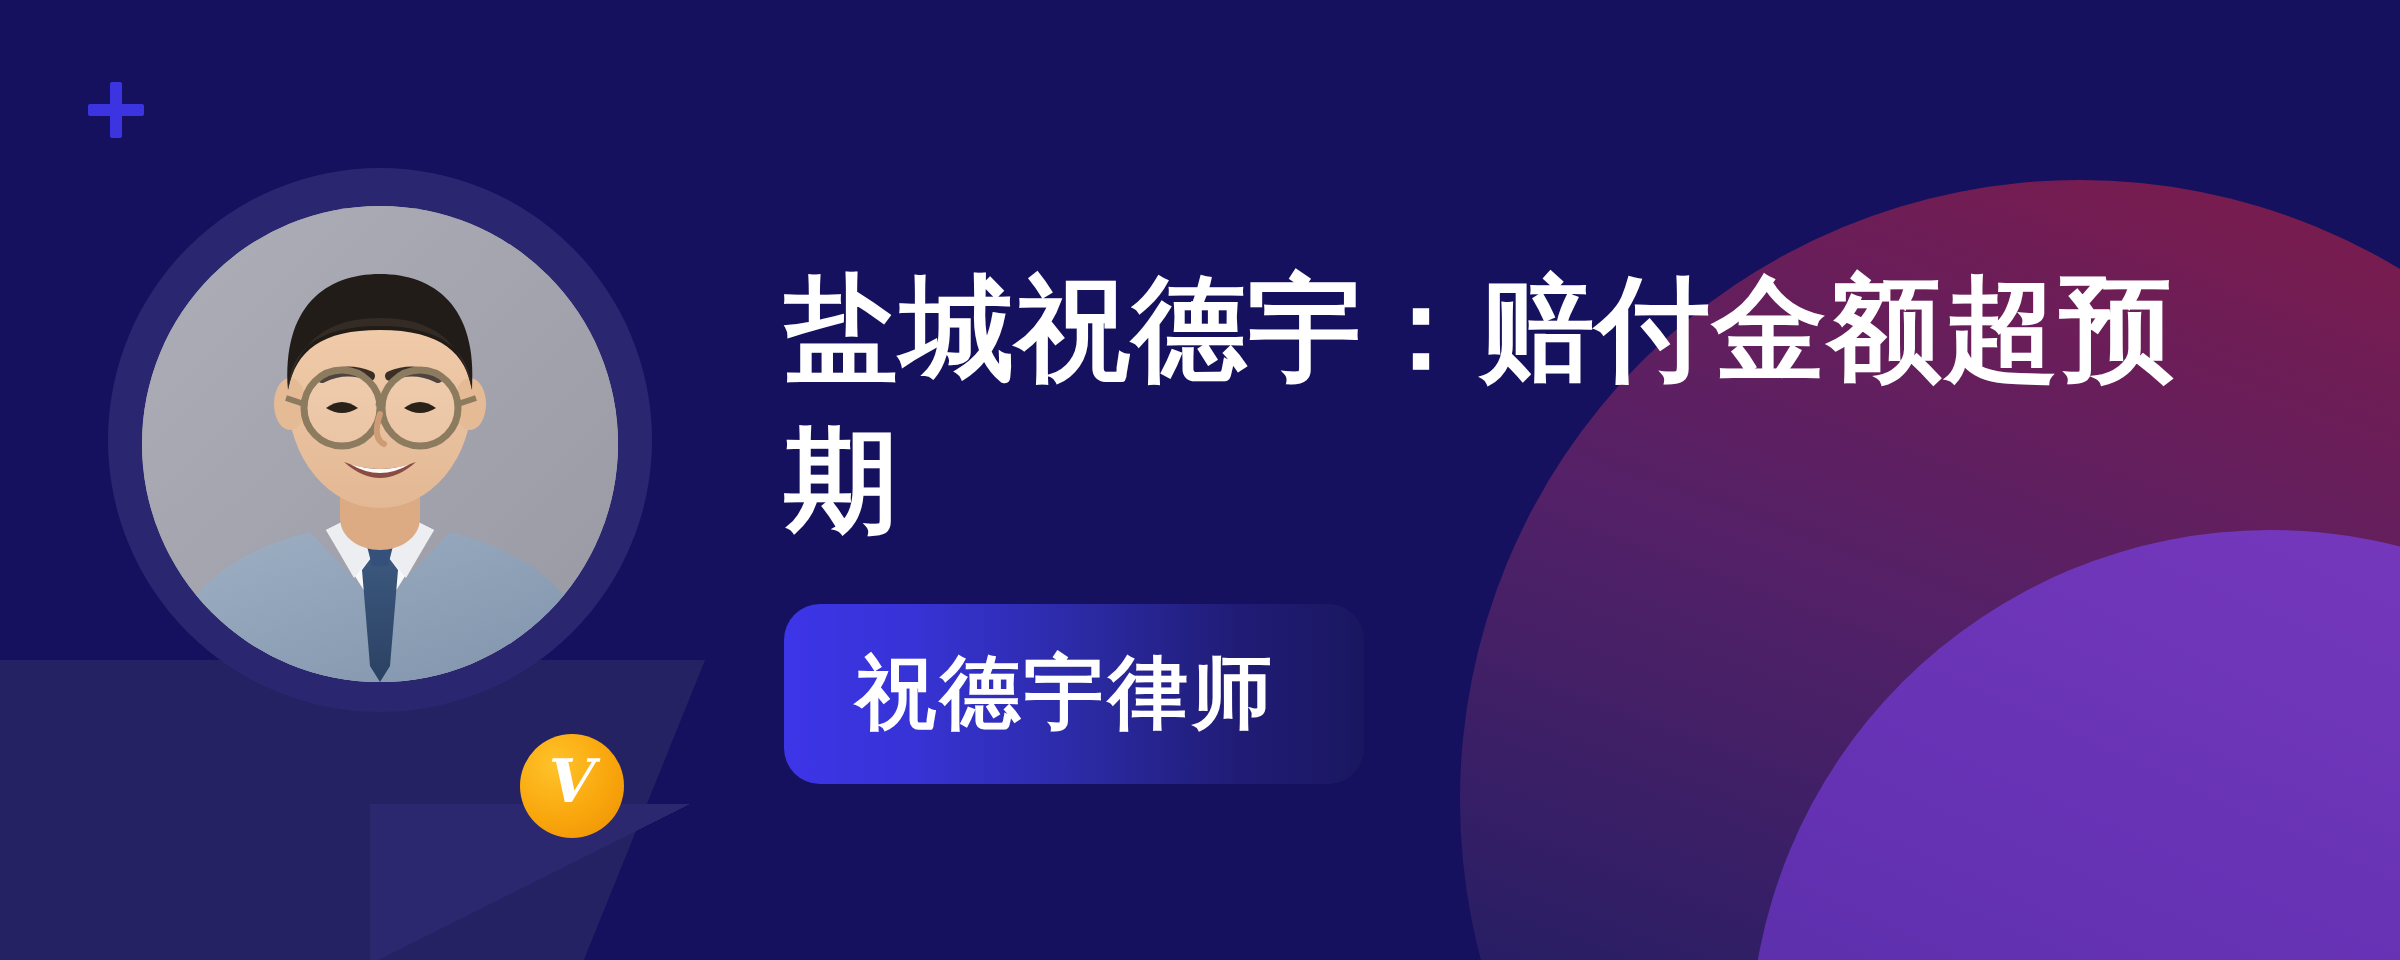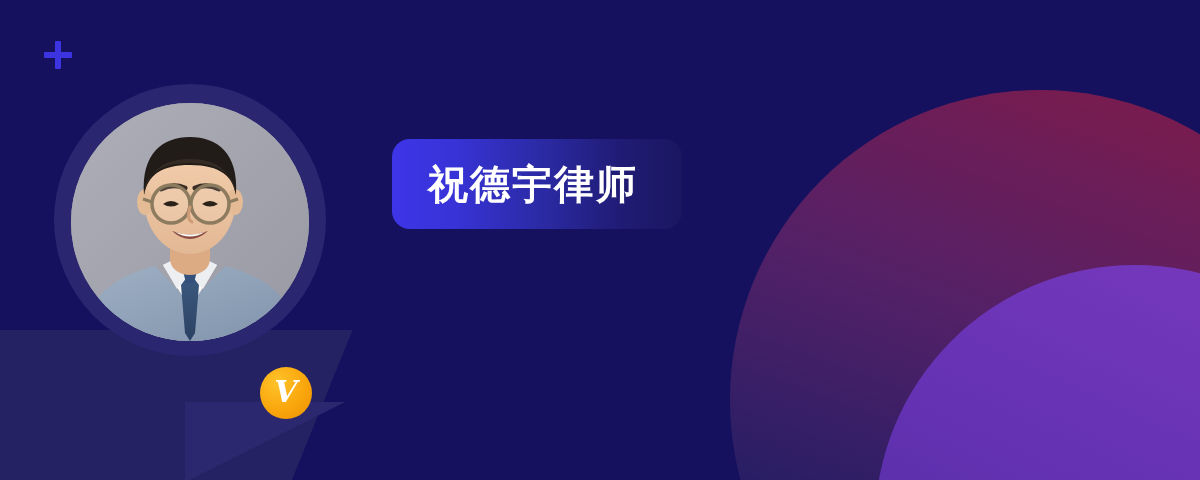--- a/index.html
+++ b/index.html
@@ -157,21 +157,21 @@
     font-size: 57px;
     font-weight: bold;
     line-height: 1.33;
     letter-spacing: 1px;
     margin: 0;
     white-space: pre-wrap;
   }
   .cta-button {
     display: inline-flex;
     align-items: center;
-    margin-top: 11px;
+    margin-top: 22px;
     height: 90px;
     padding: 0 44px 0 36px;
     min-width: 260px;
     border: none;
     border-radius: 18px;
     background: linear-gradient(to right, #3d35e8 0%, #3733d6 22%, #2b2aa3 52%, #201c76 78%, #1a1760 100%);
     color: #ffffff;
     font-family: inherit;
     font-size: 40px;
     font-weight: bold;
@@ -259,16 +259,17 @@
         <path d="M101 128 q18 16 36 0 q-18 7 -36 0 Z" fill="#8a4b43"></path>
         <path d="M104 129 q15 9 30 0 q-15 5 -30 0 Z" fill="#fbfbf8"></path>
       </svg>
     </div>
     <div class="verified-badge">
       <span>V</span>
     </div>
   </div>
 
   <div class="content">
+    <h1 class="headline">盐城祝德宇：赔付金额超预期</h1>
     <button class="cta-button">祝德宇律师</button>
   </div>
 
 </div>
 
 </body></html>

